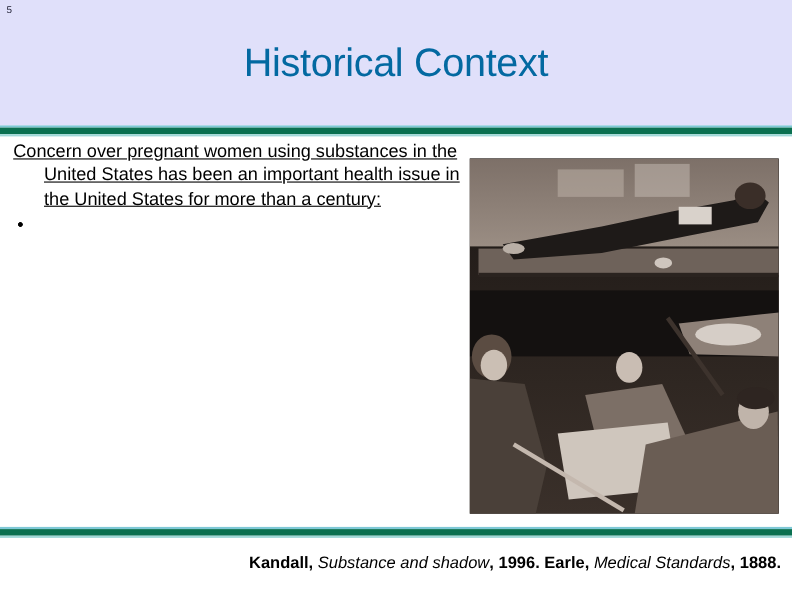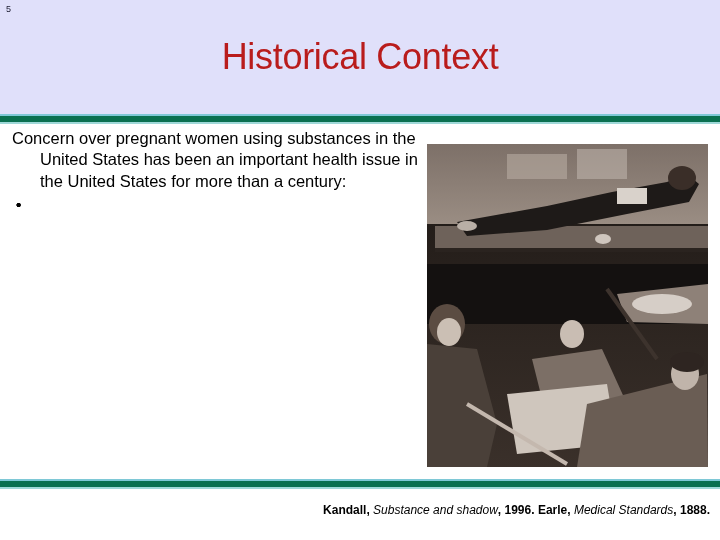--- a/index.html
+++ b/index.html
@@ -28,21 +28,21 @@
       left: 6px; top: 4px;
       font-size: 9px;
       color: #1a1a2e;
     }
     .title {
       position: absolute;
       left: 0; top: 36px;
       width: 720px;
       text-align: center;
       font-size: 36px;
-      color: #b91c1c;
+      color: #0369a1;
       letter-spacing: -0.3px;
       padding-left: 0px;
       box-sizing: border-box;
     }
     .title span { display: inline-block; margin-left: 0px; }
     .bar {
       position: absolute;
       left: 0;
       width: 720px;
     }
@@ -52,20 +52,21 @@
     .top-bar { top: 114px; }
     .bottom-bar { top: 479px; }
 
     .content {
       position: absolute;
       left: 12px; top: 124px;
       width: 410px;
       font-size: 16.5px;
       line-height: 21.3px;
       color: #000;
+      text-decoration: underline;
     }
     .intro {
       padding-left: 28px;
       text-indent: -28px;
       margin: 4px 0 2px 0;
     }
     .bullets {
       list-style: none;
       margin: 0;
       padding: 0;
@@ -85,21 +86,21 @@
       position: absolute;
       left: 427px; top: 144px;
       width: 281px; height: 323px;
       overflow: hidden;
       background: #2a2320;
     }
     .photo svg { display: block; }
     .citation {
       position: absolute;
       right: 10px; top: 503px;
-      font-size: 12px;
+      font-size: 15px;
       font-weight: bold;
       color: #000;
       white-space: nowrap;
     }
     .citation i { font-weight: normal; }
   </style>
 </head>
 <body>
 
 <div class="slide">

